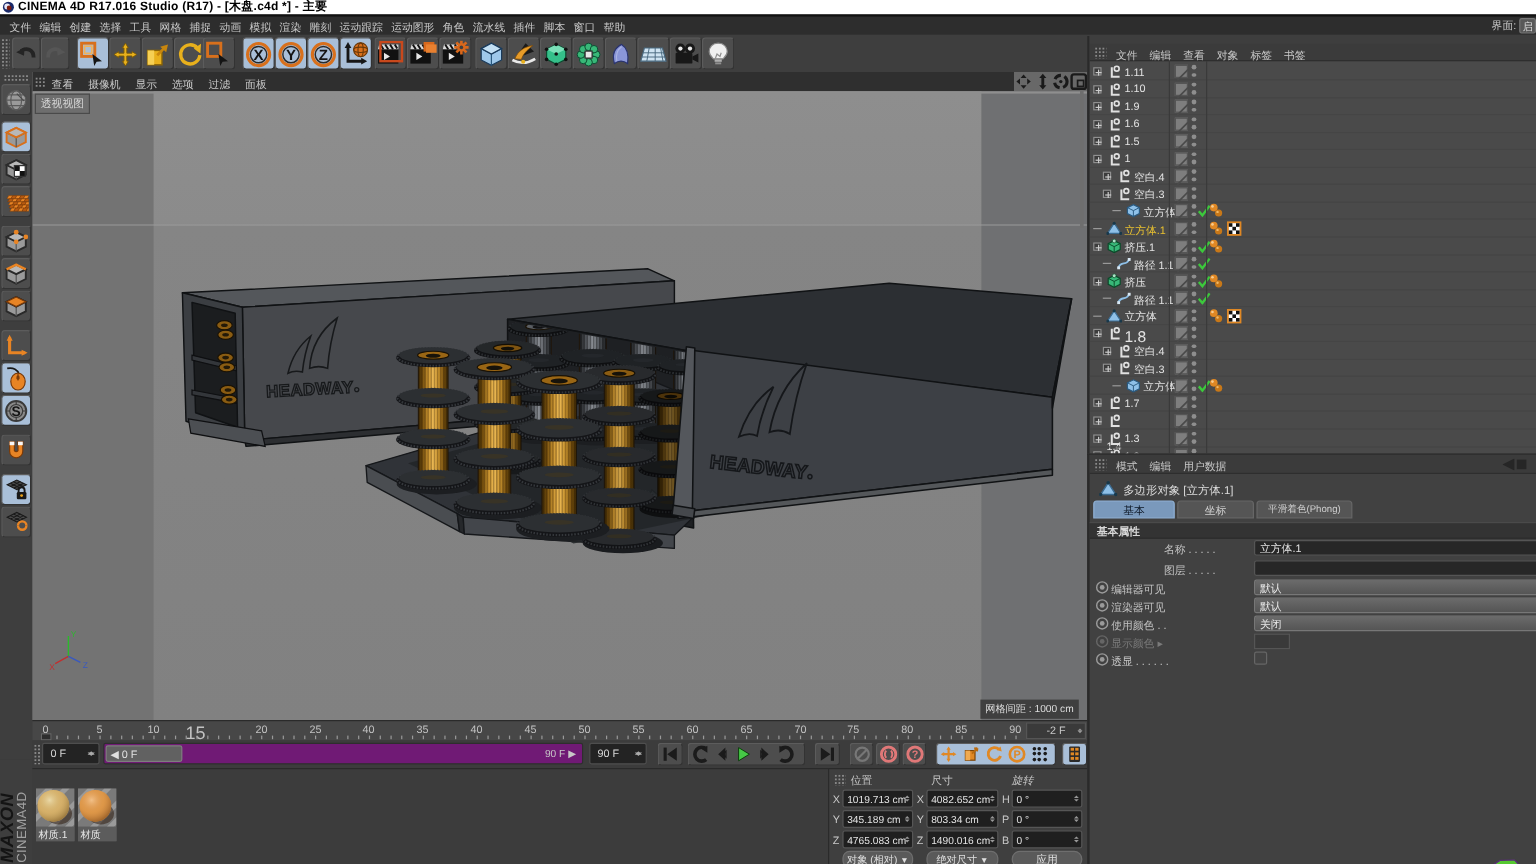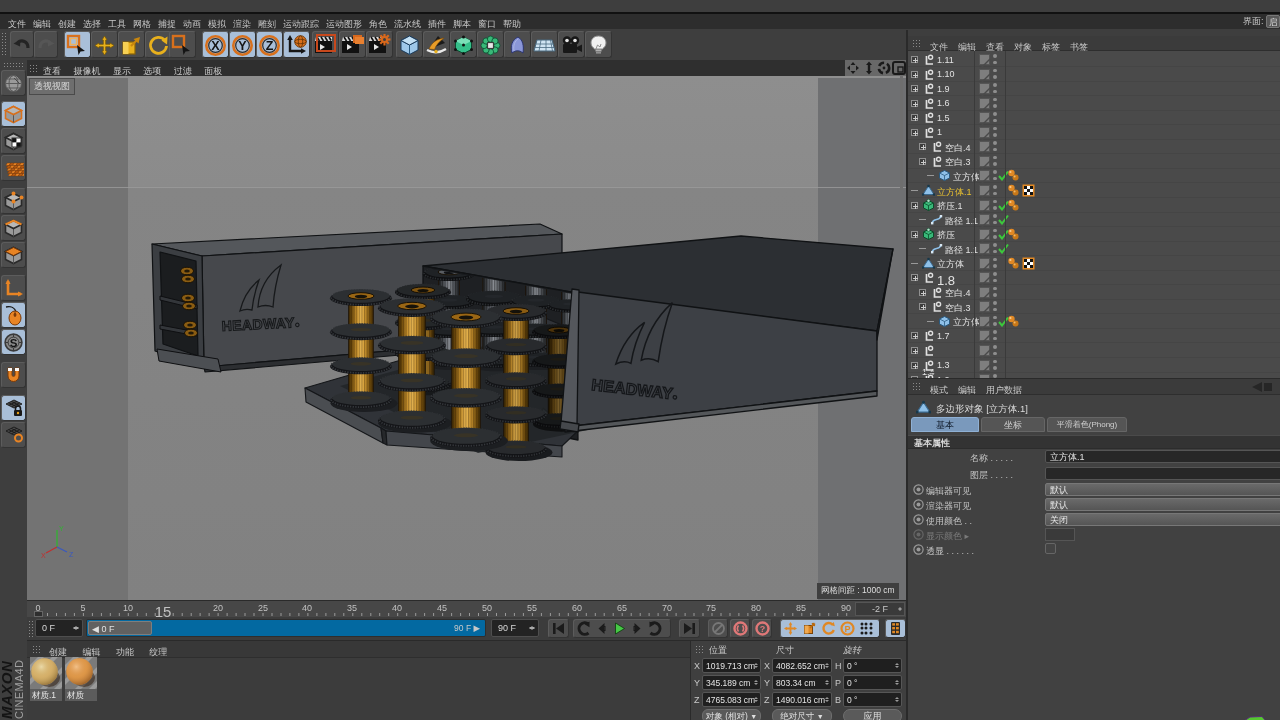--- a/index.html
+++ b/index.html
@@ -8,20 +8,28 @@
 .abs{position:absolute;}
 .grip{background-image:radial-gradient(#8a8a8a 34%,transparent 36%);
  background-size:3px 3px;}
 .btn{background:#4d4d4d;border:1px solid #5c5c5c;border-bottom-color:#333;
  border-right-color:#333;border-radius:3px;}
 .sel{background:#a9bfd8;}
 .mitem{color:#c9c9c9;font-size:9px;display:inline-block;}
 </style></head><body>
 <div id="root">
 
+<div class="abs" style="left:0;top:0;width:1280px;height:12px;background:#fff;">
+<svg class="abs" style="left:2px;top:1px" width="10" height="10" viewBox="0 0 10 10">
+<circle cx="5" cy="5" r="4.6" fill="#1a2a6a"></circle>
+        <circle cx="4" cy="4.4" r="2.4" fill="#e8e8f8"></circle>
+        <circle cx="5.6" cy="5.6" r="2" fill="#7a1a10"></circle>
+      </svg>
+<span class="abs" style="left:15px;top:0px;color:#000;font-size:10px;line-height:12px;font-weight:bold;letter-spacing:0.2px;">CINEMA 4D R17.016 Studio (R17) - [木盘.c4d *] - 主要</span>
+</div>
 <div class="abs" style="left:0;top:12px;width:1280px;height:2px;background:#111;"></div>
 
 <div class="abs" style="left:0;top:14px;width:1280px;height:15px;background:#2d2d2d;padding-left:8px;white-space:nowrap;line-height:15px;"><span class="mitem" style="margin-right:7px">文件</span><span class="mitem" style="margin-right:7px">编辑</span><span class="mitem" style="margin-right:7px">创建</span><span class="mitem" style="margin-right:7px">选择</span><span class="mitem" style="margin-right:7px">工具</span><span class="mitem" style="margin-right:7px">网格</span><span class="mitem" style="margin-right:7px">捕捉</span><span class="mitem" style="margin-right:7px">动画</span><span class="mitem" style="margin-right:7px">模拟</span><span class="mitem" style="margin-right:7px">渲染</span><span class="mitem" style="margin-right:7px">雕刻</span><span class="mitem" style="margin-right:7px">运动跟踪</span><span class="mitem" style="margin-right:7px">运动图形</span><span class="mitem" style="margin-right:7px">角色</span><span class="mitem" style="margin-right:7px">流水线</span><span class="mitem" style="margin-right:7px">插件</span><span class="mitem" style="margin-right:7px">脚本</span><span class="mitem" style="margin-right:7px">窗口</span><span class="mitem" style="margin-right:7px">帮助</span><span class="mitem abs" style="left:1243px;top:0">界面:</span>
   <span class="abs" style="left:1266px;top:1px;width:14px;height:13px;background:#585858;border:1px solid #777;border-radius:2px;color:#ddd;font-size:8.5px;line-height:13px;padding-left:2px;display:inline-block;">启</span>
   </div>
 <div class="abs" style="left:0;top:29px;width:1280px;height:31px;background:#3e3e3e;">
 <div class="abs grip" style="left:1px;top:3px;width:7px;height:25px;"></div>
 </div>
 <div class="abs btn" style="left:10px;top:31px;width:24px;height:27px;">
       <svg width="20" height="20" viewBox="0 0 20 20" style="display:block;margin:auto;margin-top:2px">
@@ -829,21 +837,21 @@
         <rect x="801.2" y="12" width="1" height="3" fill="#9a9a9a"></rect>
         <rect x="810.2" y="12" width="1" height="3" fill="#9a9a9a"></rect>
         <rect x="819.2" y="12" width="1" height="3" fill="#9a9a9a"></rect>
       </svg>
       <div class="abs" style="left:7px;top:10px;width:9px;height:6px;background:#2e2e2e;border:1px solid #666;"></div>
       <div class="abs" style="left:828px;top:1px;width:50px;height:14px;background:#3a3a3a;border:1px solid #555;color:#c8c8c8;font-size:9px;text-align:center;line-height:13px;">-2 F<span style="position:absolute;right:2px;top:2px;width:0;height:0;border:2.5px solid transparent;border-bottom-color:#999;"></span><span style="position:absolute;right:2px;bottom:2px;width:0;height:0;border:2.5px solid transparent;border-top-color:#999;"></span></div>
     </div>
 <div class="abs" style="left:27px;top:617px;width:881px;height:23px;background:#3c3c3c;">
       <div class="abs grip" style="left:1px;top:3px;width:6px;height:17px;"></div>
       <div class="abs" style="left:8px;top:2px;width:48px;height:18px;background:#232323;border:1px solid #4e4e4e;border-radius:2px;color:#d8d8d8;font-size:9px;line-height:17px;padding-left:6px;">0 F<span style="position:absolute;right:3px;top:3px;width:0;height:0;border:3px solid transparent;border-bottom-color:#aaa;"></span><span style="position:absolute;right:3px;bottom:3px;width:0;height:0;border:3px solid transparent;border-top-color:#aaa;"></span></div>
-      <div class="abs" style="left:59px;top:2px;width:400px;height:18px;background:#0369a1;border:1px solid #2e2e2e;border-radius:2px;">
+      <div class="abs" style="left:59px;top:2px;width:400px;height:18px;background:#701a75;border:1px solid #2e2e2e;border-radius:2px;">
         <div class="abs" style="left:1px;top:1px;width:64px;height:14px;background:#616161;border:1px solid #7e7e7e;border-radius:2px;color:#e0e0e0;font-size:9px;line-height:14px;padding-left:3px;">◀ 0 F</div>
         <span class="abs" style="right:5px;top:3px;font-size:8.5px;color:#c8c8c8;">90 F ▶</span>
       </div>
       <div class="abs" style="left:464px;top:2px;width:48px;height:18px;background:#232323;border:1px solid #4e4e4e;border-radius:2px;color:#d8d8d8;font-size:9px;line-height:17px;padding-left:6px;">90 F<span style="position:absolute;right:3px;top:3px;width:0;height:0;border:3px solid transparent;border-bottom-color:#aaa;"></span><span style="position:absolute;right:3px;bottom:3px;width:0;height:0;border:3px solid transparent;border-top-color:#aaa;"></span></div>
       <div class="abs btn" style="left:521px;top:2px;width:21px;height:19px;text-align:center;"><svg width="15" height="15" viewBox="0 0 15 15" style="margin-top:1px">
           <rect x="2" y="2" width="2.6" height="11" fill="#1b1b1b"></rect>
           <path d="M13 2 L13 13 L5 7.5 Z" fill="#1b1b1b"></path>
         </svg></div>
       <div class="abs btn" style="left:546px;top:2px;width:98px;height:19px;"><span style="display:inline-block;width:18px;text-align:center"><svg width="15" height="15" viewBox="0 0 15 15" style="margin-top:1px">
             <path d="M12.5 3 A 5.8 5.8 0 1 0 12.5 12" stroke="#1b1b1b" stroke-width="3" fill="none"></path>
@@ -907,27 +915,20 @@
             <rect x="4.2" y="2.2" width="2.8" height="2.4"></rect>
             <rect x="8" y="2.2" width="2.8" height="2.4"></rect>
             <rect x="4.2" y="6" width="2.8" height="2.4"></rect>
             <rect x="8" y="6" width="2.8" height="2.4"></rect>
             <rect x="4.2" y="9.8" width="2.8" height="2.4"></rect>
             <rect x="8" y="9.8" width="2.8" height="2.4"></rect>
           </g>
         </svg></div>
     </div>
 <div class="abs" style="left:27px;top:640px;width:663px;height:80px;background:#3c3c3c;border-top:1px solid #2a2a2a;">
-<div class="abs" style="left:0;top:0;width:663px;height:17px;background:#383838;border-bottom:1px solid #2e2e2e;">
-<div class="abs grip" style="left:5px;top:4px;width:10px;height:10px;"></div>
-<span class="mitem" style="margin-left:22px;margin-right:11px;line-height:17px;">创建</span>
-<span class="mitem" style="margin-right:11px;">编辑</span>
-<span class="mitem" style="margin-right:11px;">功能</span>
-<span class="mitem">纹理</span>
-</div>
 <div class="abs" style="left:3px;top:16px;width:32px;height:44px;background:#666;">
 <svg width="32" height="32" viewBox="0 0 32 32">
 <rect width="32" height="32" fill="#7a7a7a"></rect>
 <path d="M0 8 L8 0 L14 0 L0 14 Z M0 22 L22 0 L28 0 L0 28 Z M10 32 L32 10 L32 16 L16 32 Z M24 32 L32 24 L32 30 L30 32 Z" fill="#9a9a9a"></path>
 <ellipse cx="19" cy="21" rx="11" ry="9" fill="rgba(40,20,5,0.5)"></ellipse>
 <circle cx="14.5" cy="14.5" r="13.2" fill="#d8b06a"></circle>
 <circle cx="14.5" cy="14.5" r="13.2" fill="url(#shade0)"></circle>
 </svg>
 <defs></defs>
 <div style="position:absolute;left:0;top:32px;width:32px;height:12px;background:#5c5c5c;color:#e8e8e8;font-size:8.5px;line-height:12px;padding-left:2px;overflow:hidden;">材质.1</div>

